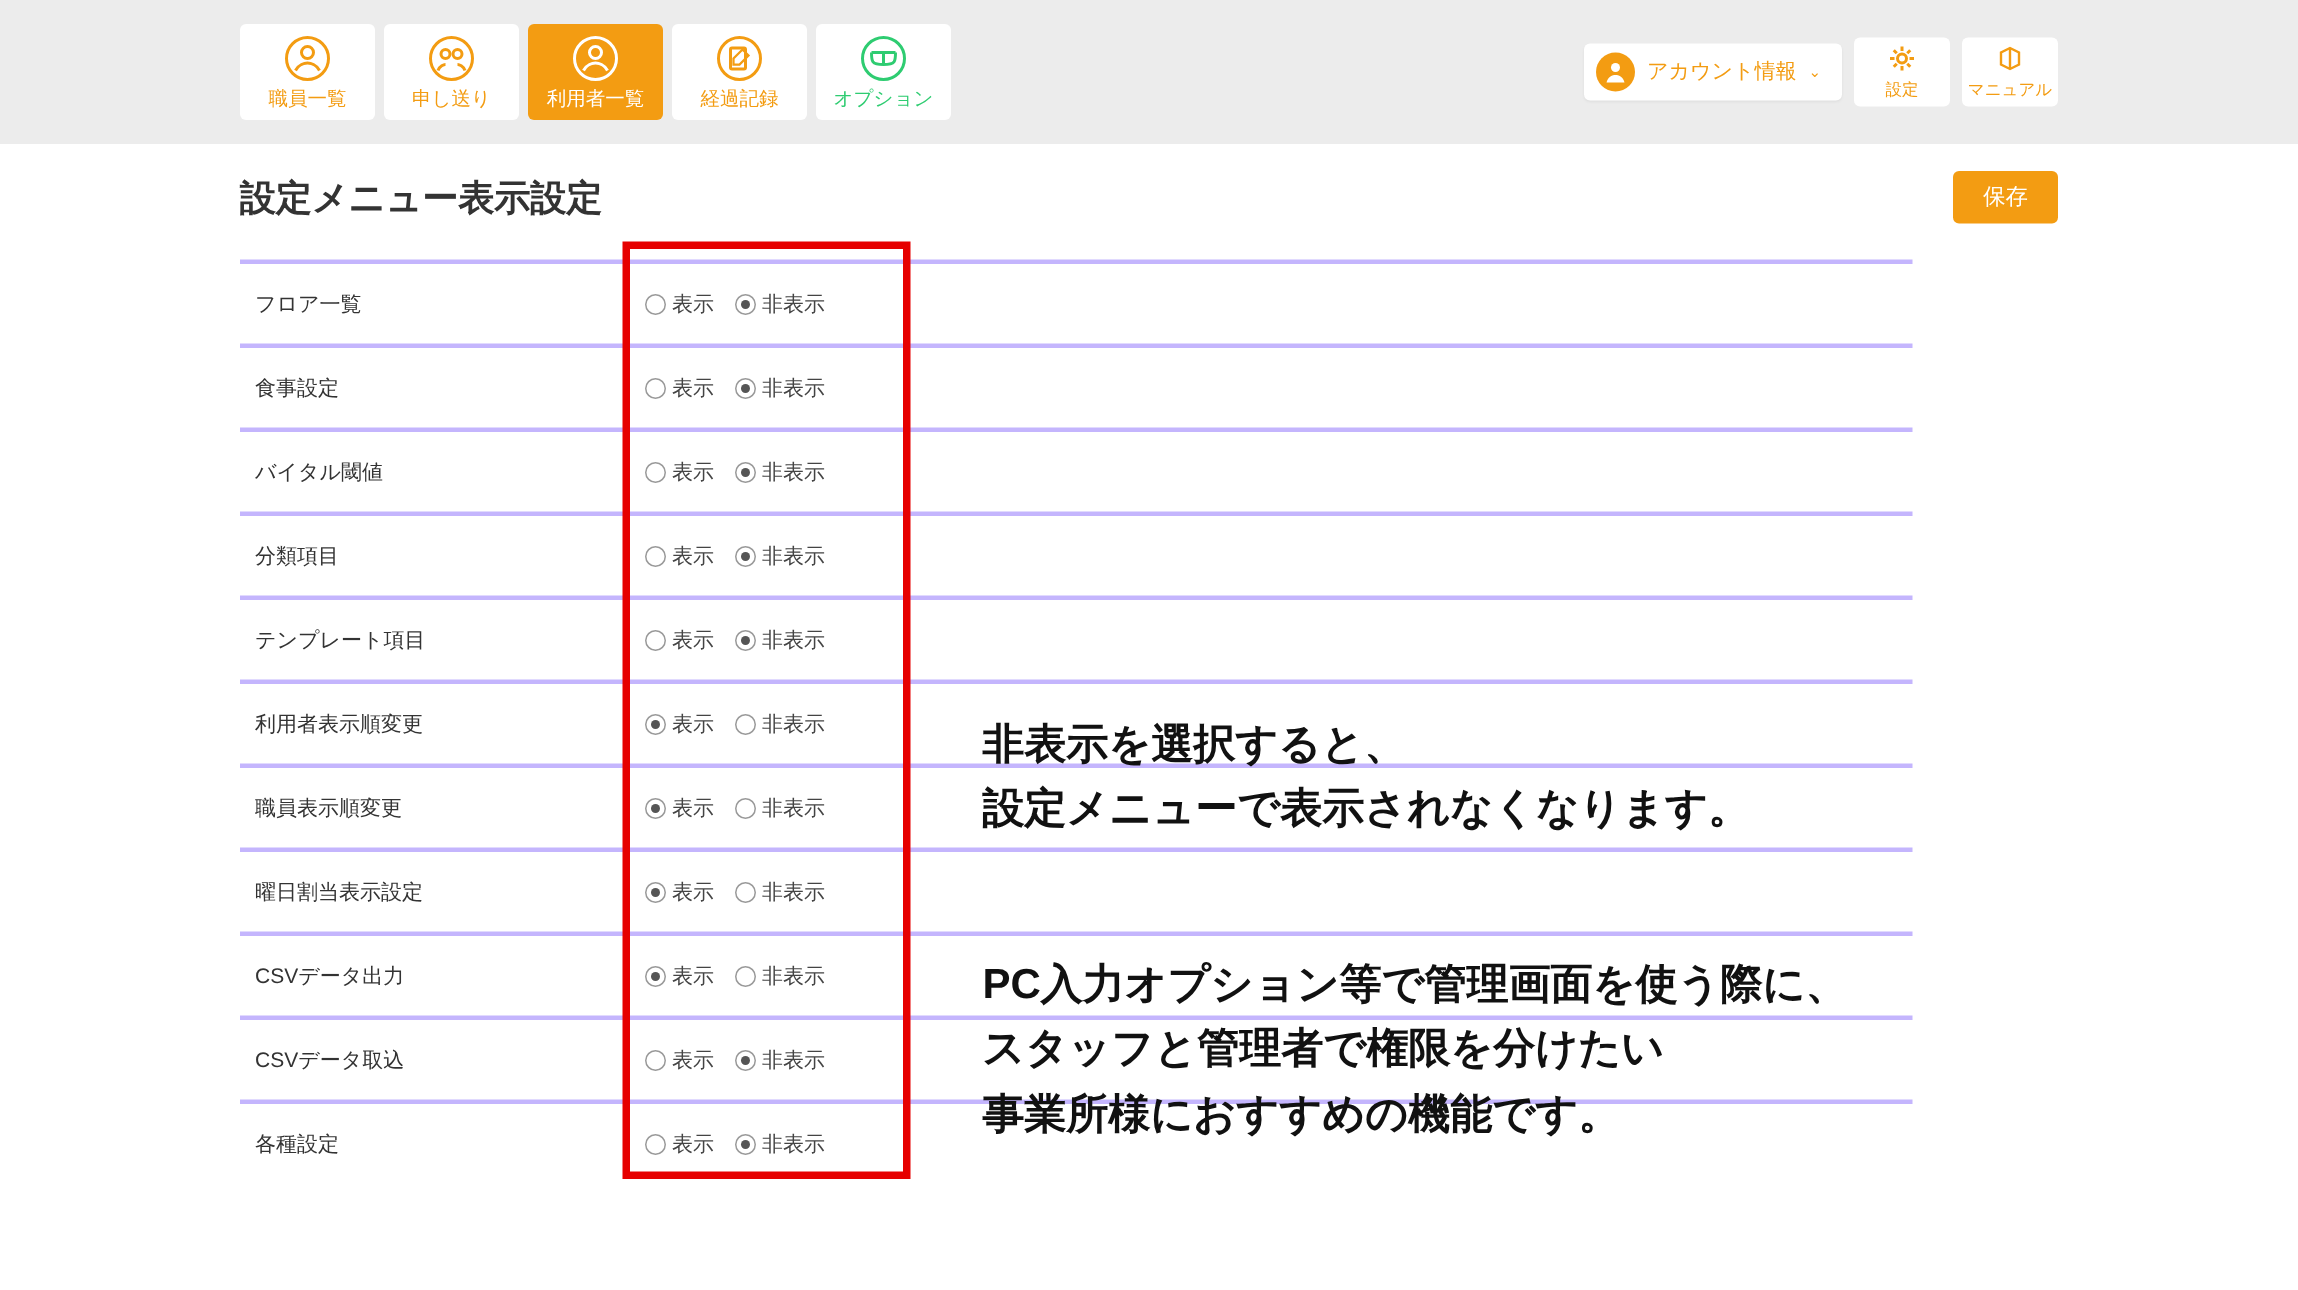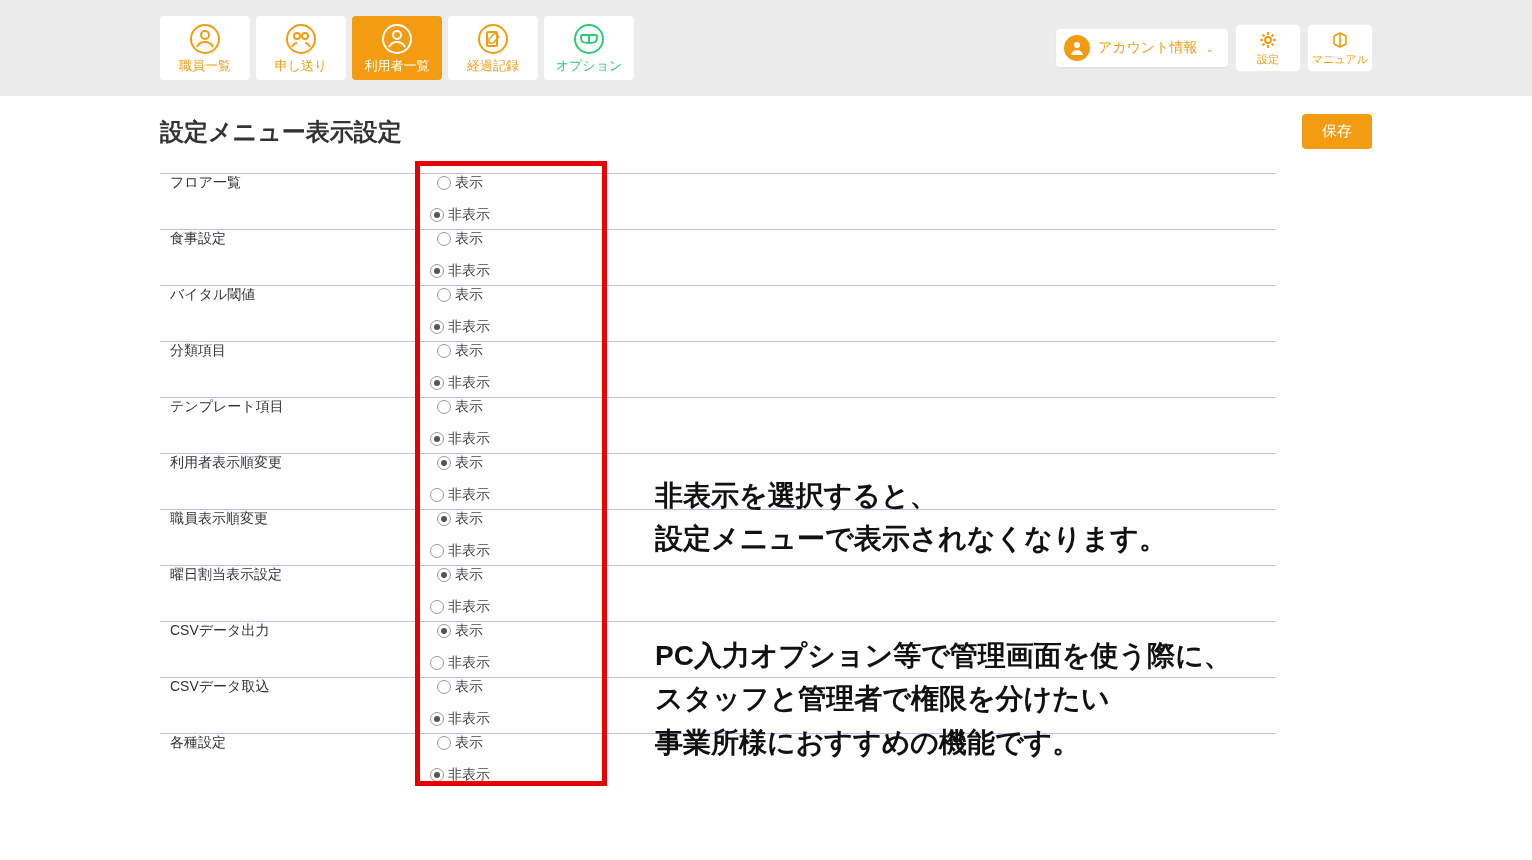--- a/index.html
+++ b/index.html
@@ -98,35 +98,35 @@
       padding: 8px 20px;
       border: none;
       border-radius: 4px;
       cursor: pointer;
     }
     .settings-list {
       width: 1115px;
     }
     .row {
       display: flex;
-      border-top: 1px solid #c4b5fd;
+      align-items: center;
+      border-top: 3px solid #c4b5fd;
       height: 56px;
       padding-left: 10px;
       font-size: 14px;
     }
     .row-label {
       width: 260px;
       color: #333;
     }
     .row-options {
       display: flex;
       gap: 14px;
       align-items: center;
       color: #444;
-      flex-direction: column;
     }
     .radio {
       appearance: none;
       -webkit-appearance: none;
       width: 14px; height: 14px;
       border: 1px solid #999;
       border-radius: 50%;
       background: #fff;
       position: relative;
       cursor: pointer;

